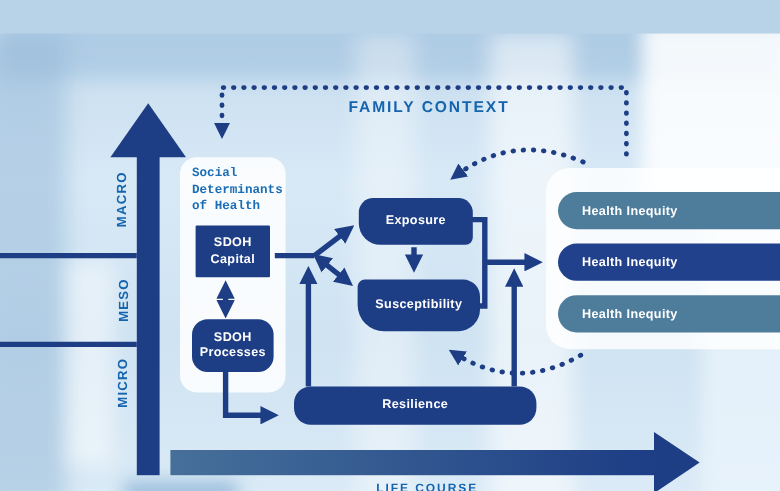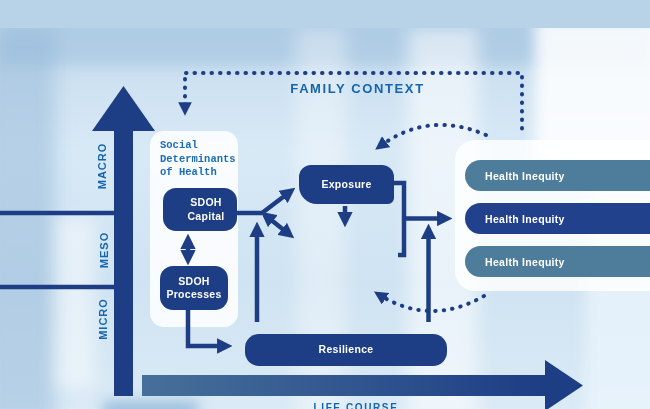--- a/index.html
+++ b/index.html
@@ -17,25 +17,25 @@
   .s8{left:0;top:388px;width:650px;height:25px;background:rgba(255,255,255,.4);filter:blur(6px);}
   .s9{left:55px;top:190px;width:40px;height:170px;background:rgba(255,255,255,.45);filter:blur(8px);}
 
   .panel{position:absolute;background:rgba(255,255,255,.86);z-index:2;}
   .social-panel{left:150px;top:103px;width:88px;height:196px;border-radius:14px;}
   .health-panel{left:455px;top:112px;width:215px;height:151px;border-radius:20px;background:rgba(255,255,255,.82);}
 
   .navybox{position:absolute;background:var(--navy);color:#fff;display:flex;align-items:center;
            justify-content:center;text-align:center;font-weight:bold;font-size:10.5px;
            line-height:1.25;letter-spacing:.3px;z-index:3;}
-  .capital{left:163px;top:160px;width:62px;height:43px;border-radius:13px;padding-left:12px;}
+  .capital{left:163px;top:160px;width:62px;height:43px;border-radius:1px;}
   .processes{left:160px;top:238px;width:68px;height:44px;border-radius:13px;}
   .exposure{left:299px;top:137px;width:95px;height:39px;border-radius:12px 12px 6px 18px;}
   .susceptibility{left:298px;top:205px;width:102px;height:43px;border-radius:6px 14px 18px 22px;}
-  .resilience{left:245px;top:306px;width:202px;height:32px;border-radius:14px;}
+  .resilience{left:245px;top:294px;width:202px;height:32px;border-radius:14px;}
 
   .pill{position:absolute;left:465px;width:200px;height:31px;border-radius:16px;color:#fff;
         font-weight:bold;font-size:10.5px;letter-spacing:.3px;display:flex;align-items:center;
         padding-left:20px;box-sizing:border-box;z-index:3;}
   .pill1{top:132px;}  .pill2{top:175px;}  .pill3{top:218px;}
 
   .bluelabel{position:absolute;color:var(--labelblue);font-weight:bold;z-index:4;}
   .family{left:250px;top:53px;width:215px;text-align:center;font-size:13px;letter-spacing:1.6px;}
   .life{left:256px;top:374px;width:200px;text-align:center;font-size:10px;letter-spacing:1.6px;}
   .axis-label{width:64px;text-align:center;font-size:11px;letter-spacing:1px;transform:rotate(-90deg);}
@@ -70,20 +70,21 @@
   <div class="bluelabel family">FAMILY CONTEXT</div>
   <div class="bluelabel life">LIFE COURSE</div>
   <div class="bluelabel axis-label macro">MACRO</div>
   <div class="bluelabel axis-label meso">MESO</div>
   <div class="bluelabel axis-label micro">MICRO</div>
   <div class="sdoh-heading">Social Determinants of Health</div>
 
   <div class="navybox capital">SDOH Capital</div>
   <div class="navybox processes">SDOH Processes</div>
   <div class="navybox exposure">Exposure</div>
+  <div class="navybox susceptibility">Susceptibility</div>
   <div class="navybox resilience">Resilience</div>
 
   <div class="pill pill1" style="background-color: rgb(78, 125, 156);">Health Inequity</div>
   <div class="pill pill2" style="background-color: rgb(33, 65, 141);">Health Inequity</div>
   <div class="pill pill3" style="background-color: rgb(78, 125, 156);">Health Inequity</div>
 
   <svg id="connectors" width="650" height="409" viewBox="0 0 650 409">
     <defs>
       <marker id="ah" viewBox="0 0 10 10" refX="6.5" refY="5" markerWidth="3.4" markerHeight="3.4" orient="auto-start-reverse">
         <path d="M0,0 L10,5 L0,10 Z" fill="#1d3d85"></path>

